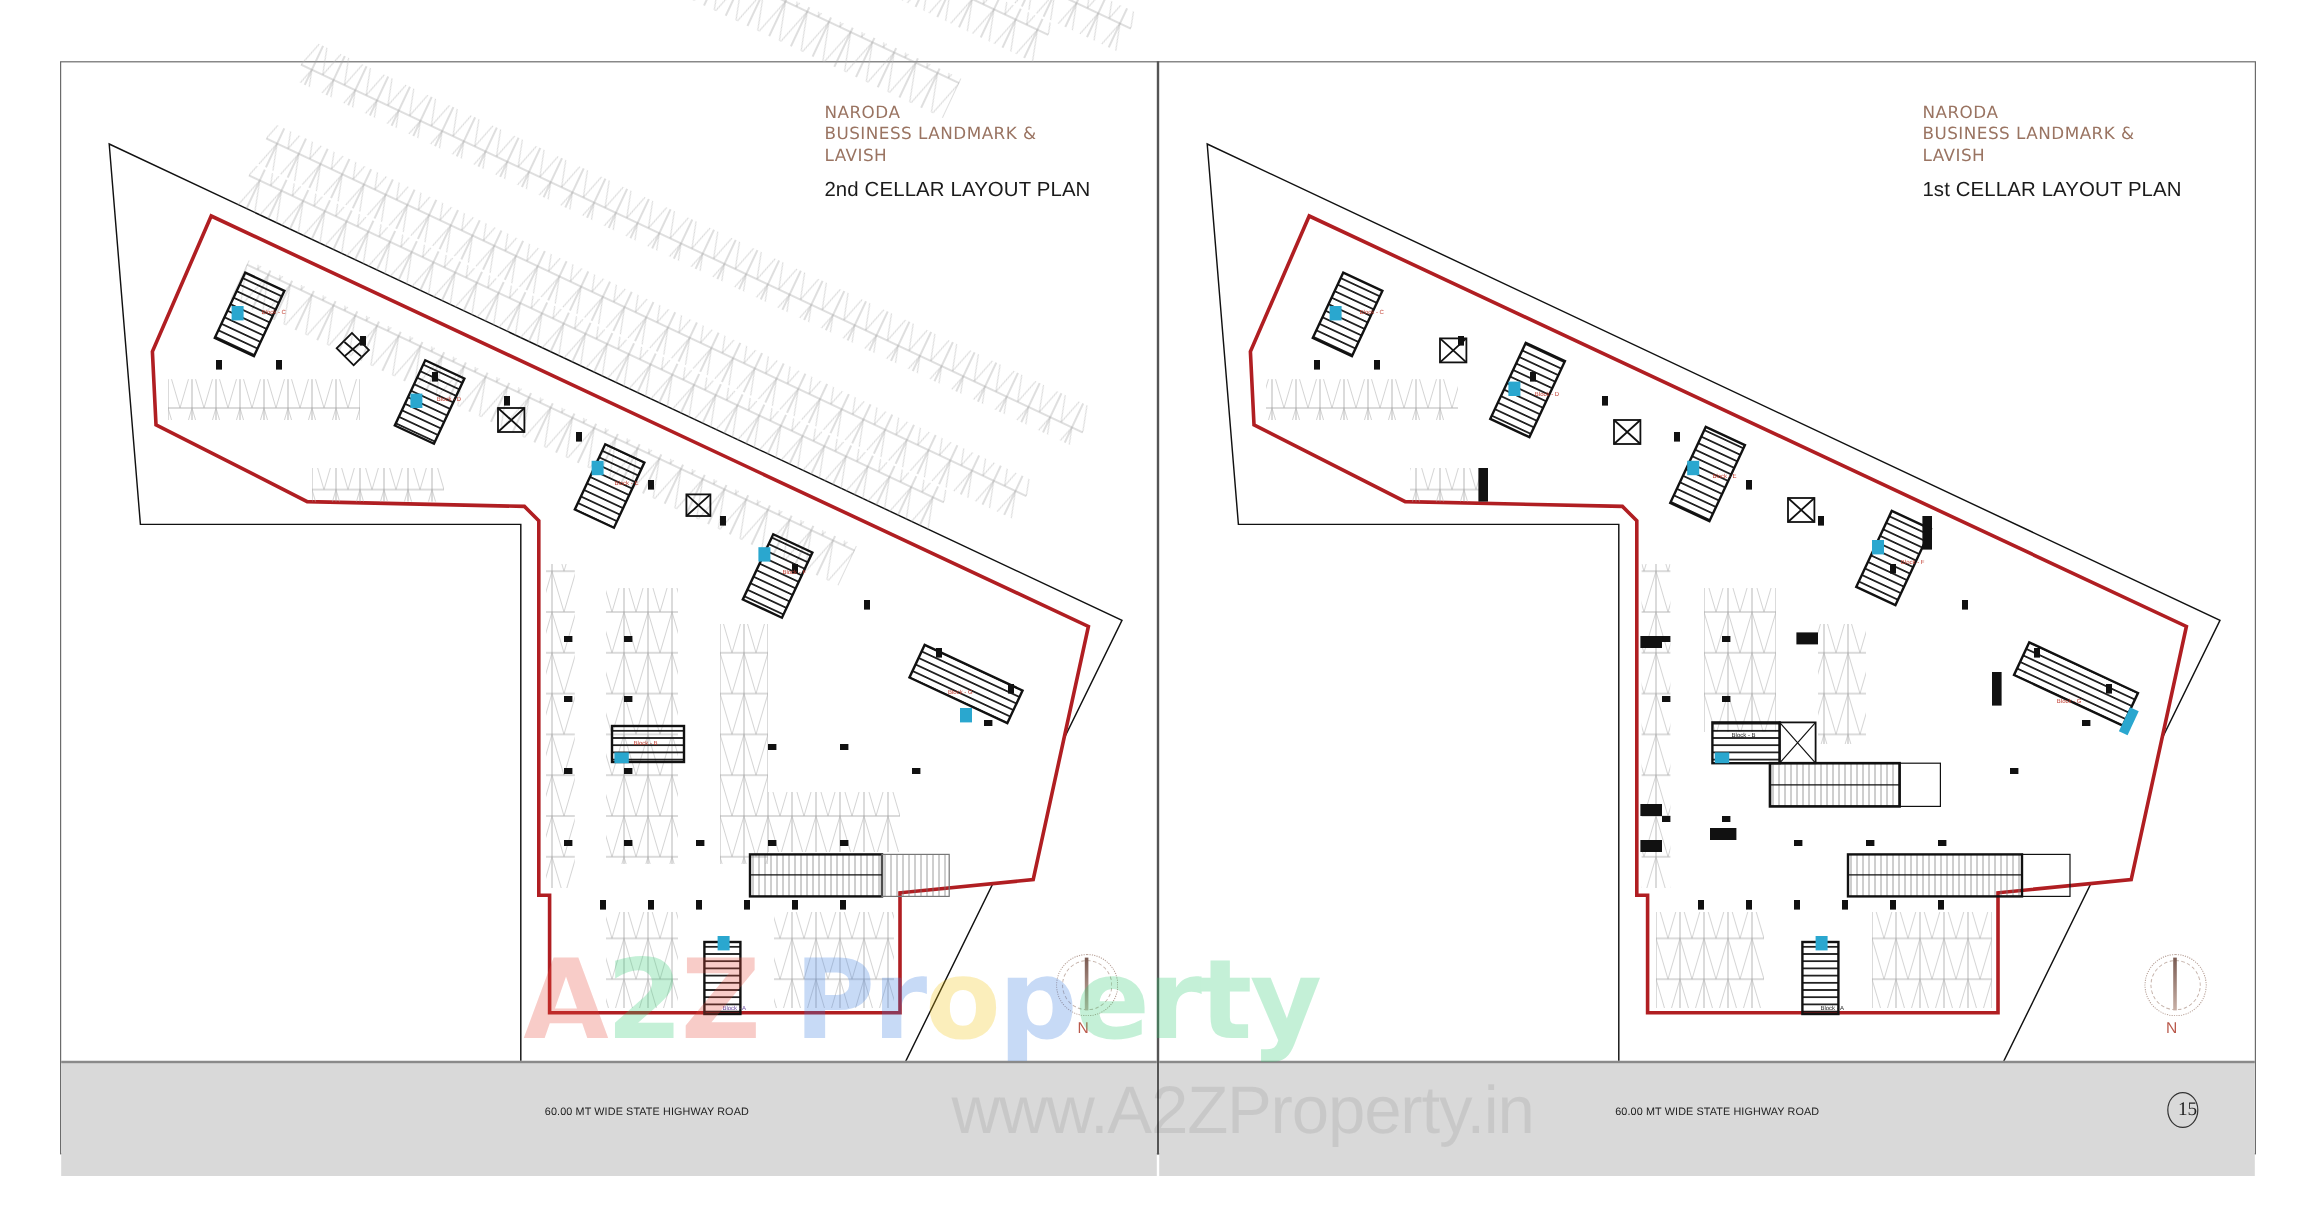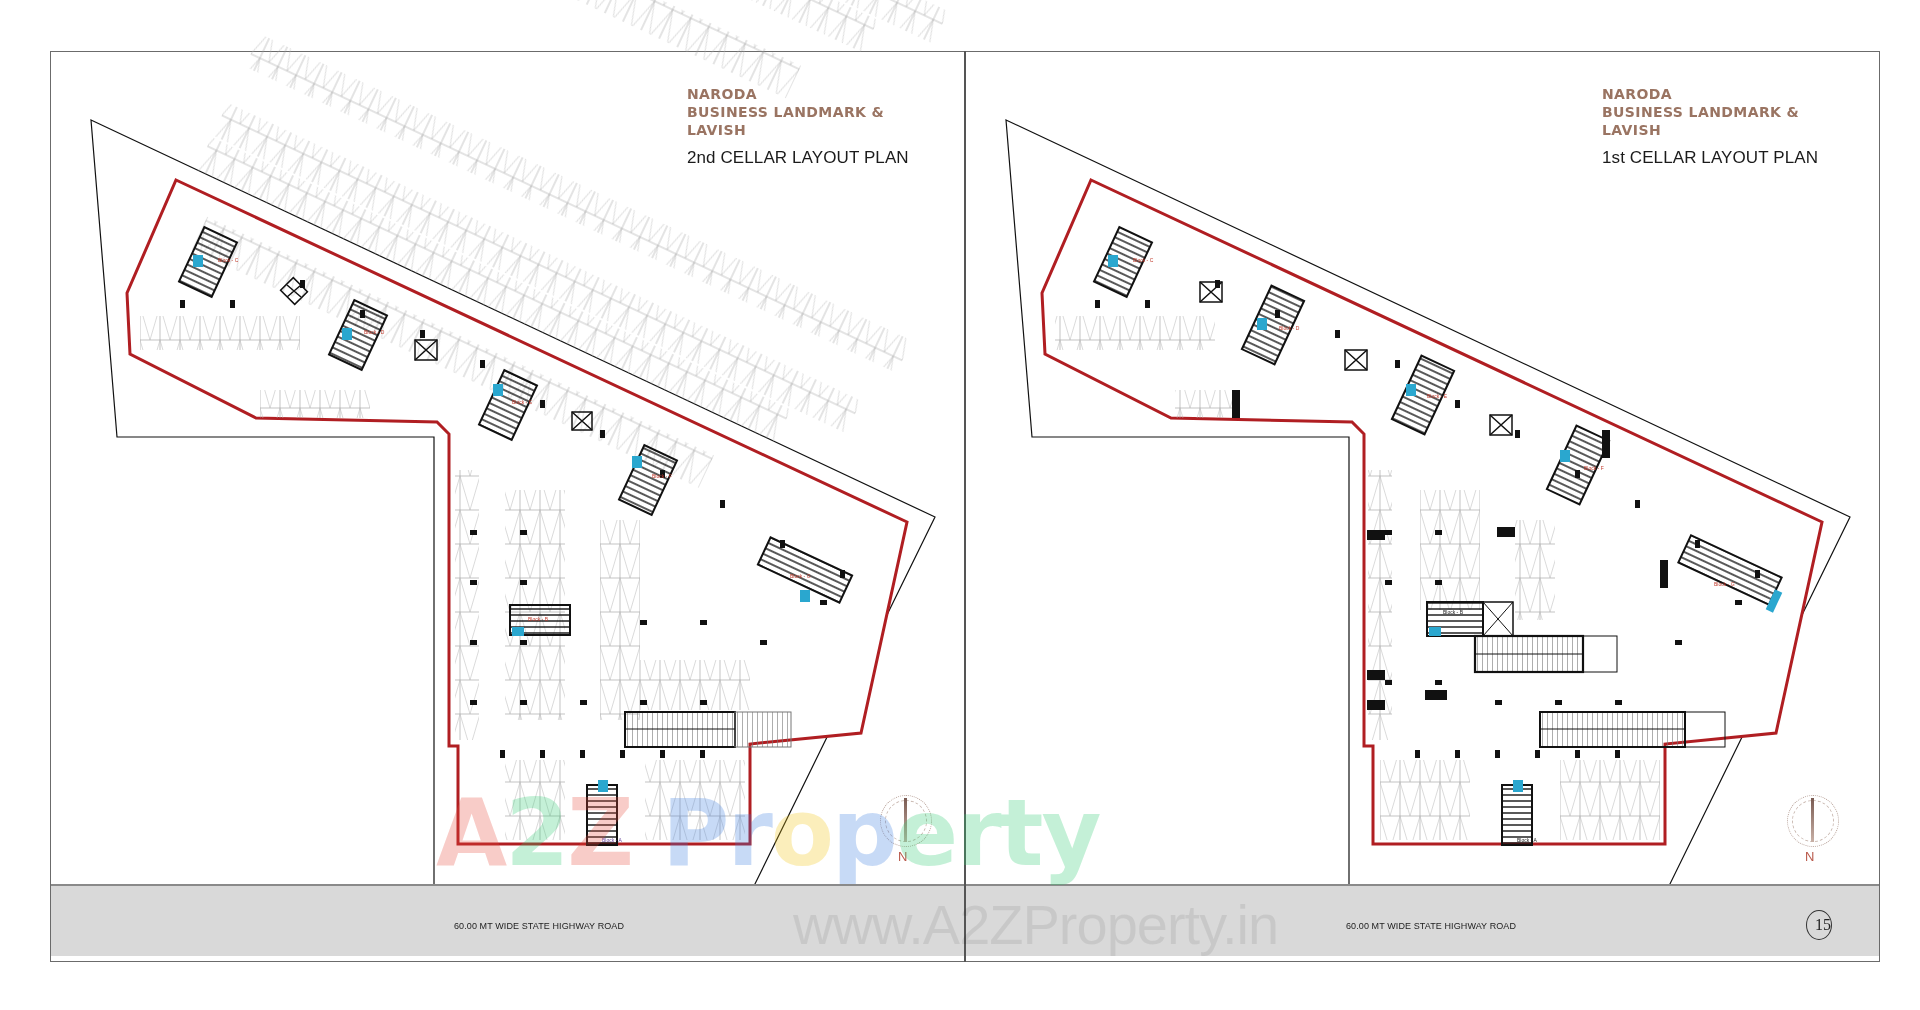--- a/index.html
+++ b/index.html
@@ -1,27 +1,27 @@
 <!DOCTYPE html>
 <html><head>
 <meta charset="utf-8">
 <style>
   html,body{margin:0;padding:0;background:#ffffff;}
   body{width:1920px;height:1010px;position:relative;overflow:hidden;font-family:"Liberation Sans",sans-serif;}
   .sheet{position:absolute;left:50px;top:51px;width:1830px;height:911px;border:1.5px solid #6b6b6b;box-sizing:border-box;background:#fff;}
   .divider{position:absolute;left:964px;top:51px;width:1.5px;height:911px;background:#555;}
-  .road{position:absolute;top:884px;height:72px;background:#d9d9d9;border-top:2px solid #8a8a8a;box-sizing:border-box;}
+  .road{position:absolute;top:884px;height:96px;background:#d9d9d9;border-top:2px solid #8a8a8a;box-sizing:border-box;}
   .road.left{left:51px;width:913px;}
   .road.right{left:966px;width:913px;}
   .road-label{position:absolute;top:35px;font-family:"Liberation Sans",sans-serif;font-size:9px;color:#222;letter-spacing:0.1px;}
   .road.left .road-label{left:403px;}
   .road.right .road-label{left:380px;}
   .page-num{position:absolute;right:47px;top:24px;width:24px;height:28px;border:1.3px solid #333;border-radius:50%;font-family:"Liberation Serif",serif;font-size:16px;color:#222;text-align:right;line-height:28px;}
   .title-block{position:absolute;width:260px;}
-  .brand{font-family:"DejaVu Sans",sans-serif;font-size:14px;line-height:18px;color:#9a7462;letter-spacing:0.4px;font-weight:700;}
+  .brand{font-family:"DejaVu Sans",sans-serif;font-size:14px;line-height:18px;color:#9a7462;letter-spacing:0.4px;font-weight:400;}
   .plan-title{margin-top:9px;font-family:Liberation Sans, sans-serif;font-size:17px;color:#1b1b1b;letter-spacing:0.1px;}
   svg.plan{position:absolute;left:0;top:0;}
   .wm-logo{position:absolute;left:436px;top:780px;font-family:"DejaVu Sans",sans-serif;font-weight:bold;font-size:92px;letter-spacing:-2px;opacity:0.28;white-space:nowrap;}
   .wm-url{position:absolute;left:793px;top:892px;font-family:"Liberation Sans",sans-serif;font-size:56px;color:#000;opacity:0.07;white-space:nowrap;letter-spacing:-1px;}
   .compass{position:absolute;width:52px;height:80px;}
   .compass .ring{position:absolute;left:0;top:0;width:50px;height:50px;border:1px dotted #b9a39a;border-radius:50%;}
   .compass .ring2{position:absolute;left:5px;top:5px;width:40px;height:40px;border:1px dashed #c9b8b0;border-radius:50%;}
   .compass .needle{position:absolute;left:24px;top:3px;width:3px;height:44px;background:linear-gradient(#7a5b52,#c8b0a6);}
   .compass .n{position:absolute;left:18px;top:54px;font-family:"Liberation Sans",sans-serif;font-size:13px;color:#b9584a;}
 </style>

